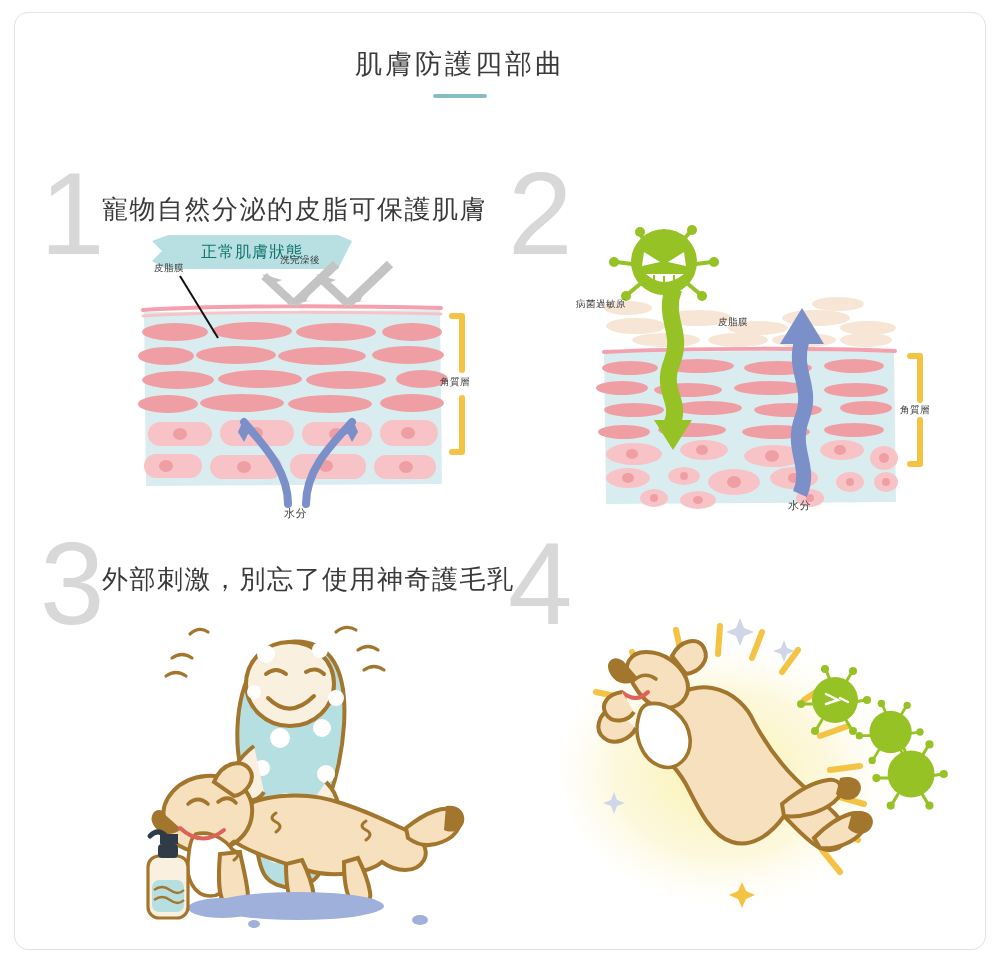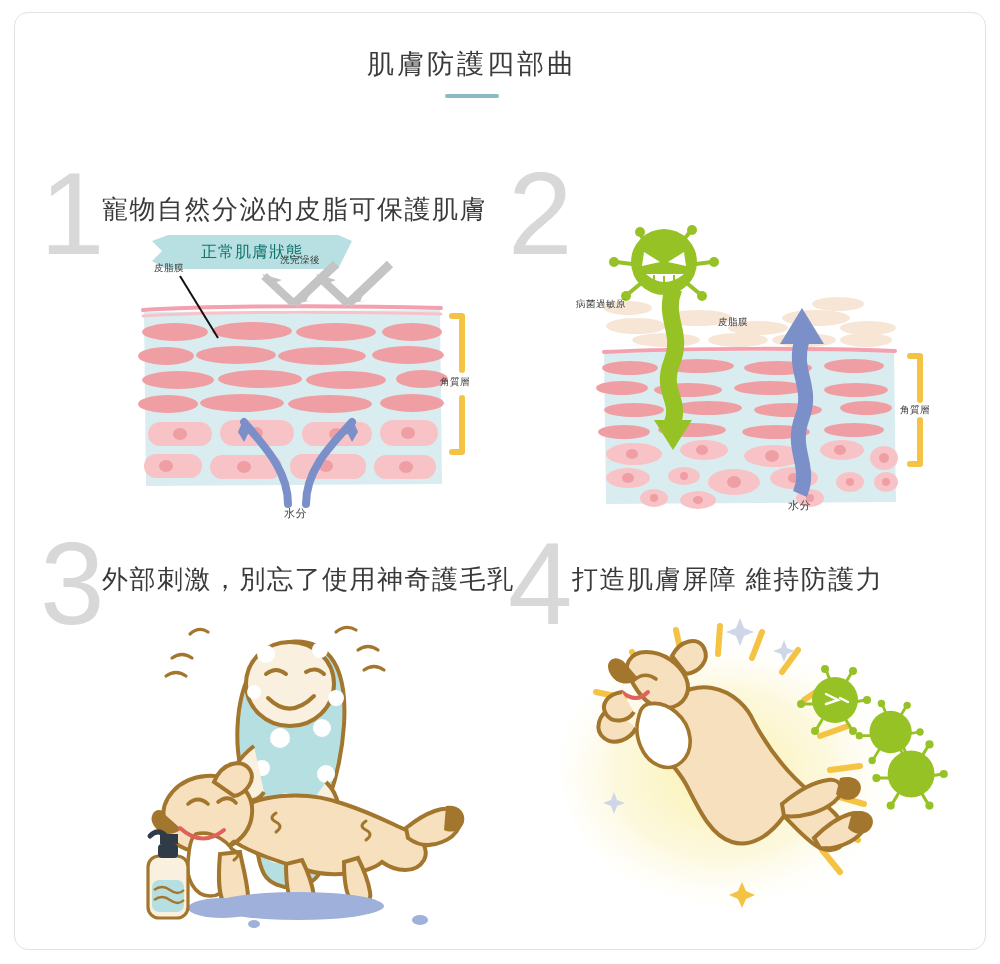--- a/index.html
+++ b/index.html
@@ -20,21 +20,21 @@
     position:absolute;
     left:14px;top:12px;
     width:972px;height:938px;
     border:1px solid #e2e2e2;
     border-radius:14px;
     box-sizing:border-box;
     pointer-events:none;
   }
   
   .title-wrap{
-    position:absolute;left:0;top:48px;width:920px;text-align:center;margin-left:12px;
+    position:absolute;left:0;top:48px;width:920px;text-align:center;
   }
   .title{
     font-size:27px;letter-spacing:3px;color:#3a3a3a;font-weight:400;
     line-height:1.2;
   }
   .title-rule{
     margin:14px auto 0;width:54px;height:4px;background:#86bcc2;border-radius:2px;
   }
   
   .step{position:absolute;}
@@ -413,21 +413,20 @@
           <rect x="28" y="238" width="20" height="14" rx="4" fill="#2f3b46"></rect>
           <path d="M30,228 L48,228 L48,238 L30,238 Z" fill="#2f3b46"></path>
           <path d="M20,230 q8,-8 16,0" fill="none" stroke="#2f3b46" stroke-width="5" stroke-linecap="round"></path>
         </g>
       </svg>
     </div>
   </div>
 
   <div class="step step4">
     <div class="step-num">4</div>
-    <div class="step-head">打造肌膚屏障 維持防護力</div>
 
     <div class="illus i4">
       <svg width="390" height="320" viewBox="0 0 390 320">
         <defs>
           <radialGradient id="glow" cx="45%" cy="52%" r="52%">
             <stop offset="0%" stop-color="#faf0a8" stop-opacity="0.95"></stop>
             <stop offset="58%" stop-color="#fbf3c2" stop-opacity="0.55"></stop>
             <stop offset="100%" stop-color="#ffffff" stop-opacity="0"></stop>
           </radialGradient>
         </defs>

